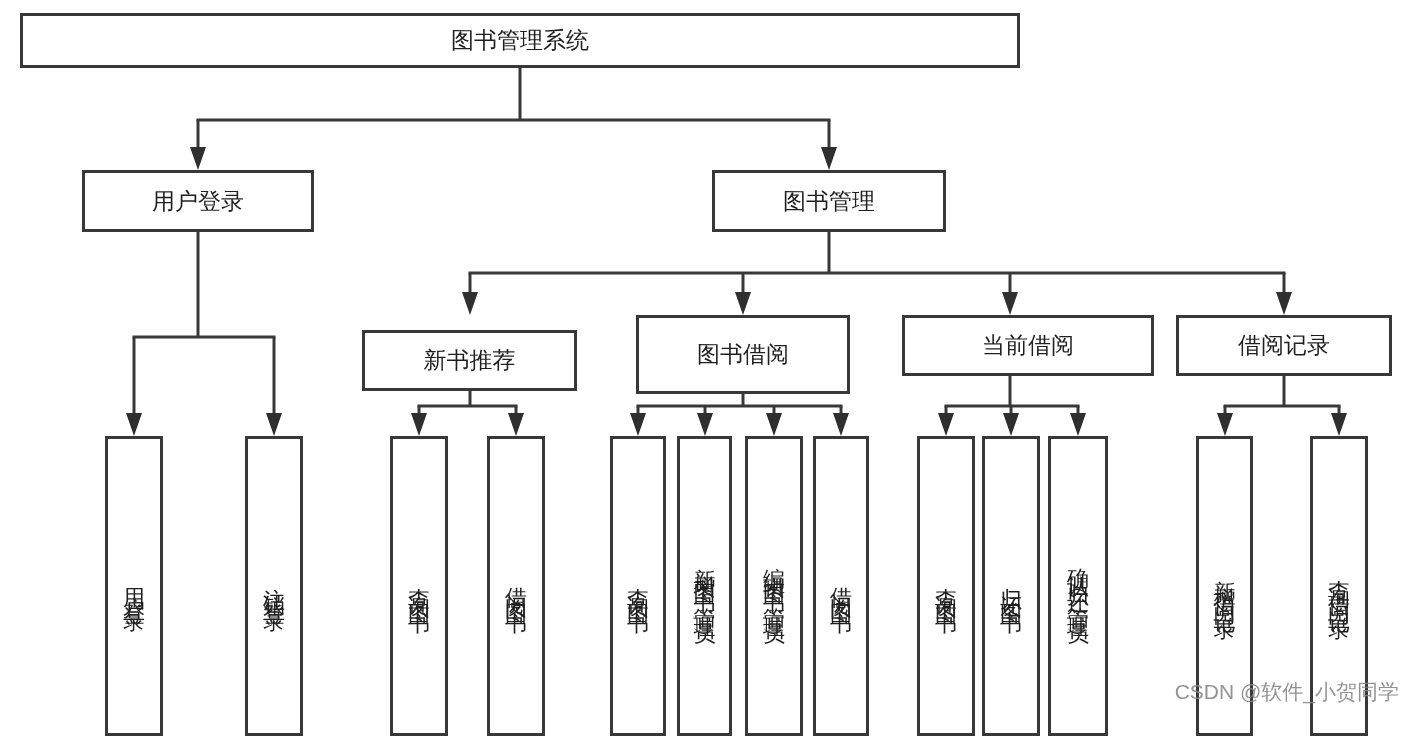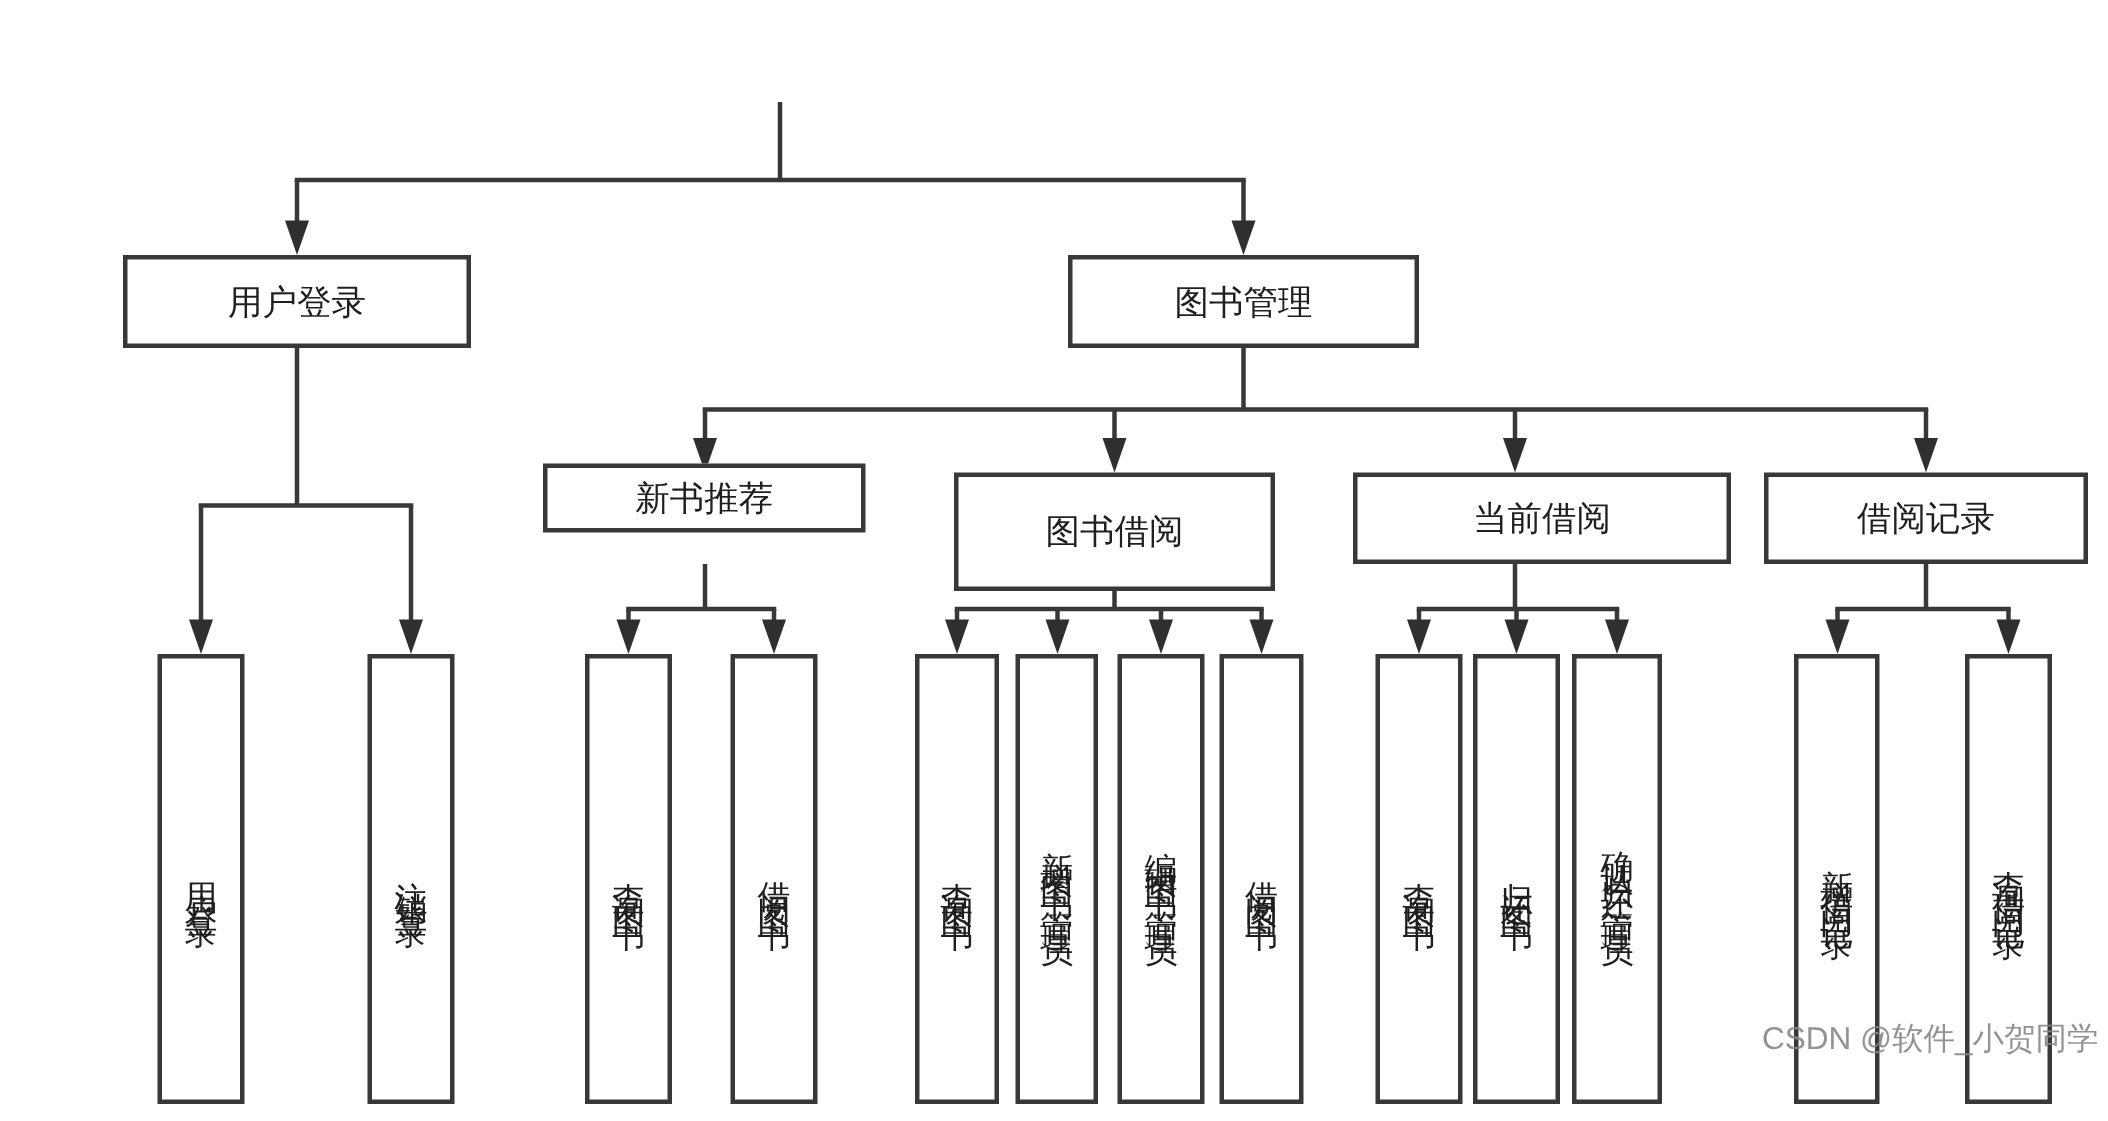--- a/index.html
+++ b/index.html
@@ -26,21 +26,21 @@
     font-size:22px;
     letter-spacing:8px;
     line-height:1;
   }
   
   .n-root{left:20px;top:13px;width:1000px;height:55px;}
   
   .n-user-login{left:82px;top:170px;width:232px;height:62px;}
   .n-book-mgmt{left:712px;top:170px;width:234px;height:62px;}
   
-  .n-nbr{left:362px;top:309px;width:215px;height:46px;}
+  .n-nbr{left:362px;top:330px;width:215px;height:61px;}
   .n-bb{left:636px;top:315px;width:214px;height:79px;}
   .n-cb{left:902px;top:315px;width:252px;height:61px;}
   .n-br{left:1176px;top:315px;width:216px;height:61px;}
   
   .leaf{top:436px;height:300px;}
   .l-login{left:105px;width:58px;}
   .l-logout{left:245px;width:58px;}
   .l-nbr-q{left:390px;width:58px;}
   .l-nbr-b{left:487px;width:58px;}
   .l-bb-q{left:610px;width:56px;}
@@ -132,20 +132,23 @@
       <polygon points="766,413 782,413 774,436"></polygon>
       <polygon points="833,413 849,413 841,436"></polygon>
       <polygon points="938,413 954,413 946,436"></polygon>
       <polygon points="1003,413 1019,413 1011,436"></polygon>
       <polygon points="1070,413 1086,413 1078,436"></polygon>
       <polygon points="1217,413 1233,413 1225,436"></polygon>
       <polygon points="1331,413 1347,413 1339,436"></polygon>
     </g>
   </svg>
 
+  <div class="node n-root">
+    <span class="lbl">图书管理系统</span>
+  </div>
 
   <div class="node n-user-login">
     <span class="lbl">用户登录</span>
   </div>
   <div class="node n-book-mgmt">
     <span class="lbl">图书管理</span>
   </div>
 
   <div class="node n-nbr">
     <span class="lbl">新书推荐</span>

